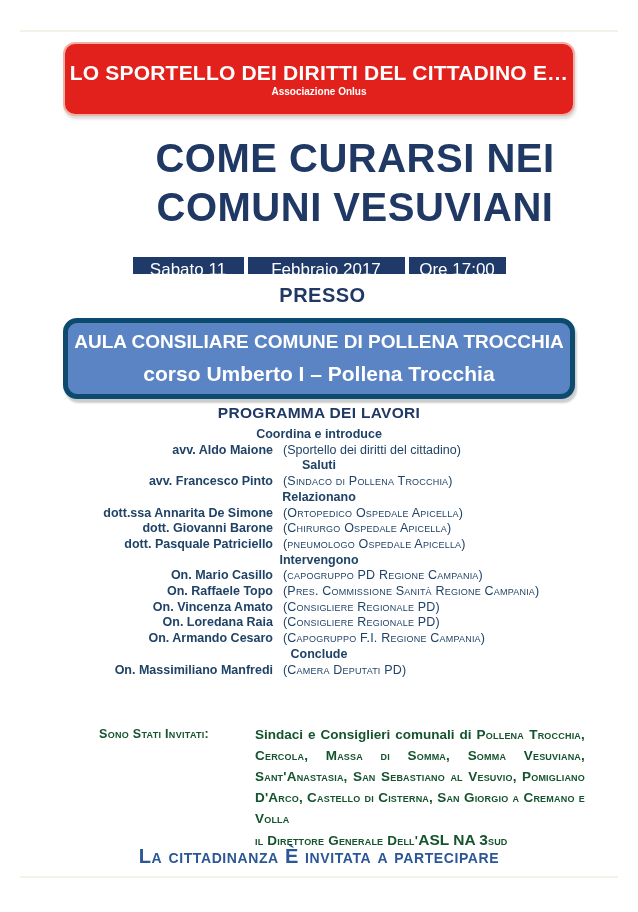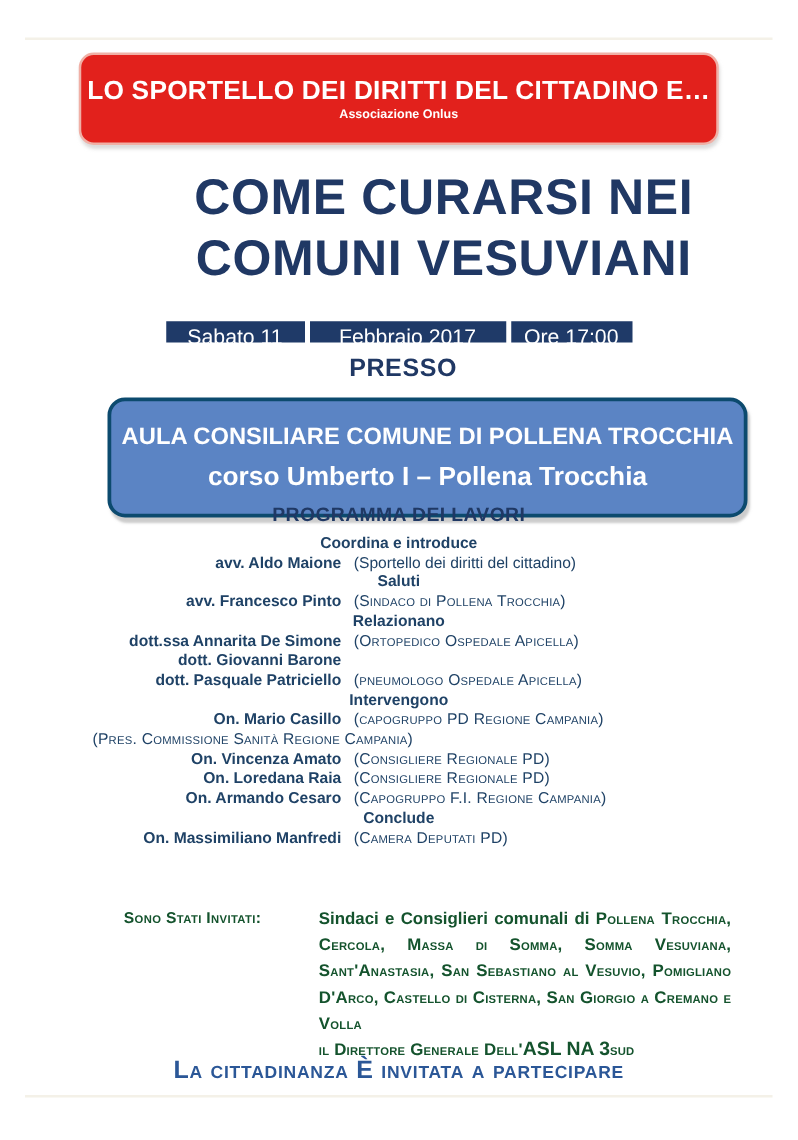--- a/index.html
+++ b/index.html
@@ -49,28 +49,27 @@
 
   .presso {
     position: absolute; top: 284px; left: 0; width: 100%;
     text-align: center; color: #203864; font-weight: bold; font-size: 20px;
     letter-spacing: 0.5px;
     padding-left: 7px;
   }
 
   
   .venue {
-    position: absolute; top: 318px; left: 63px; width: 512px; height: 96px;
+    position: absolute; top: 318px; left: 63px; width: 512px; height: 81px;
     background: #5b84c4;
-    border: 3px solid #0c4a6e;
+    border: 5px solid #0c4a6e;
     border-radius: 14px;
     box-shadow: 2px 4px 2px rgba(170,170,170,0.6);
     display: flex; flex-direction: column; align-items: center; justify-content: center;
     gap: 9px;
-    margin-left: 23px;
   }
   .venue-line1 { color: #ffffff; font-weight: bold; font-size: 19px; }
   .venue-line2 { color: #ffffff; font-weight: bold; font-size: 21px; }
 
   .programma {
     position: absolute; top: 404px; left: 0; width: 100%;
     text-align: center; color: #1f3864; font-weight: bold; font-size: 15.5px;
     letter-spacing: 0.3px;
   }
 
@@ -150,31 +149,33 @@
       <div class="prog-name">avv. Francesco Pinto</div>
       <div class="prog-role sc">(Sindaco di Pollena Trocchia)</div>
     </div>
     <div class="prog-header">Relazionano</div>
     <div class="prog-row">
       <div class="prog-name">dott.ssa Annarita De Simone</div>
       <div class="prog-role sc">(Ortopedico Ospedale Apicella)</div>
     </div>
     <div class="prog-row">
       <div class="prog-name">dott. Giovanni Barone</div>
+      <div class="prog-role sc">(Chirurgo Ospedale Apicella)</div>
     </div>
     <div class="prog-row">
       <div class="prog-name">dott. Pasquale Patriciello</div>
       <div class="prog-role sc">(pneumologo Ospedale Apicella)</div>
     </div>
     <div class="prog-header">Intervengono</div>
     <div class="prog-row">
       <div class="prog-name">On. Mario Casillo</div>
       <div class="prog-role sc">(capogruppo PD Regione Campania)</div>
     </div>
     <div class="prog-row">
+      <div class="prog-name">On. Raffaele Topo</div>
       <div class="prog-role sc">(Pres. Commissione Sanità Regione Campania)</div>
     </div>
     <div class="prog-row">
       <div class="prog-name">On. Vincenza Amato</div>
       <div class="prog-role sc">(Consigliere Regionale PD)</div>
     </div>
     <div class="prog-row">
       <div class="prog-name">On. Loredana Raia</div>
       <div class="prog-role sc">(Consigliere Regionale PD)</div>
     </div>

